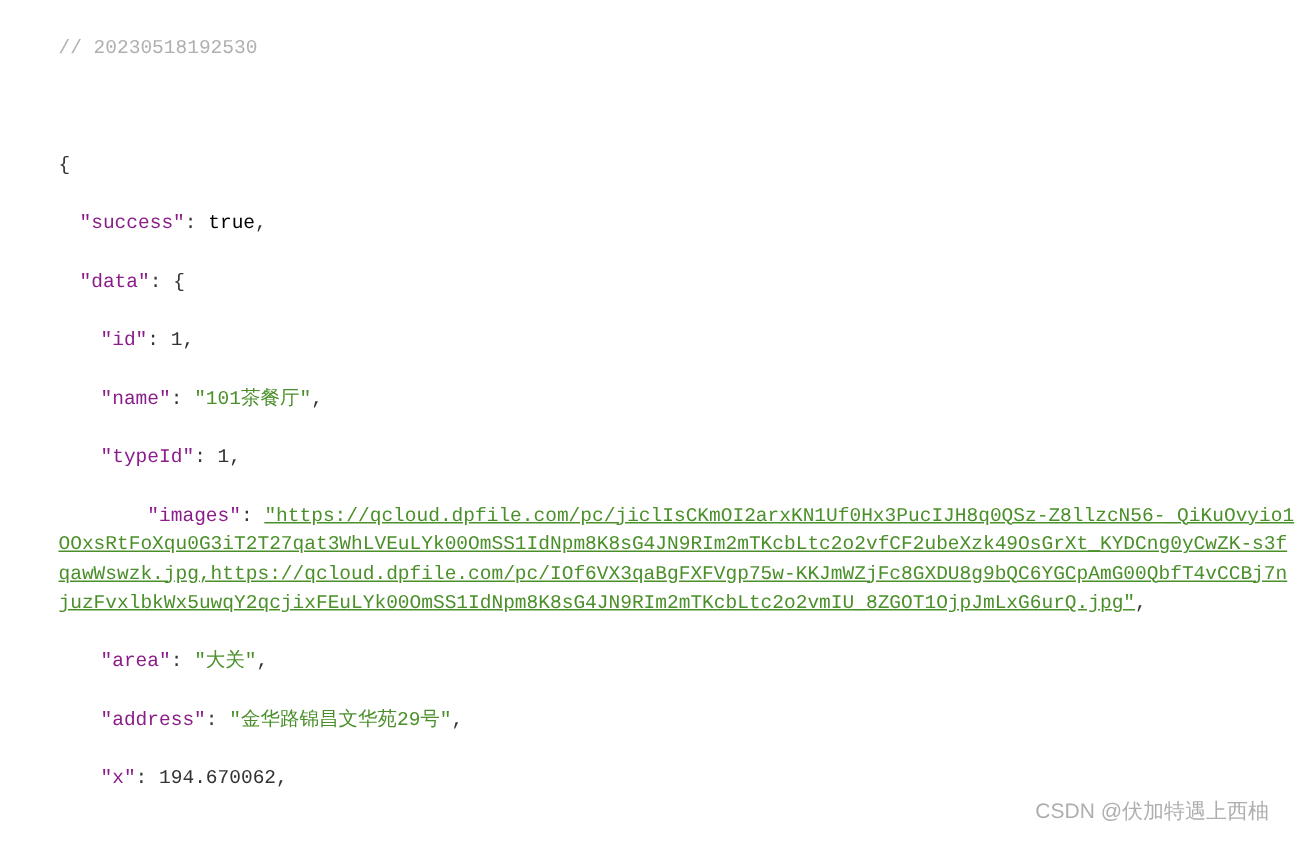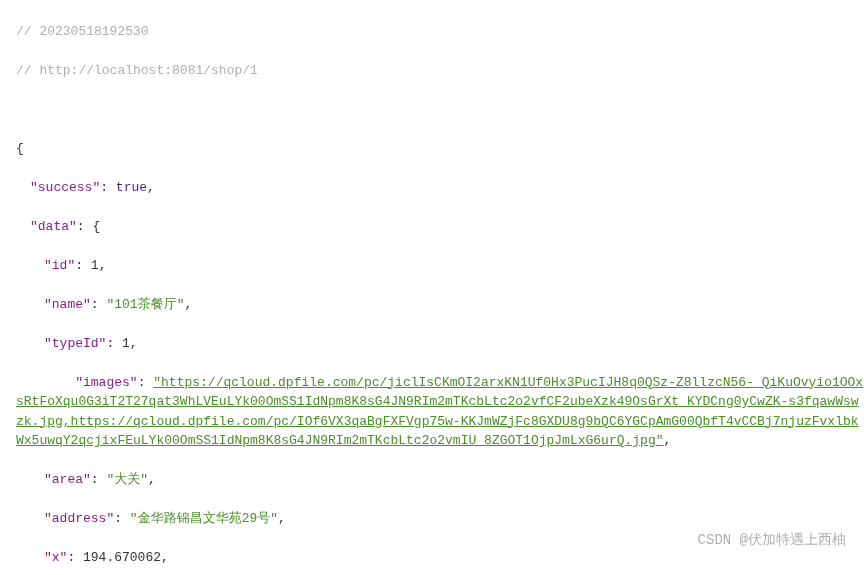--- a/index.html
+++ b/index.html
@@ -20,45 +20,44 @@
     padding: 2px 0 0 16px;
     white-space: pre-wrap;
     word-break: break-all;
   }
   .comment { color: #b0b0b0; }
   .brace { color: #333; }
   .key { color: #8a1d8a; }
   .colon { color: #333; }
   .str { color: #4a8f29; }
   .num { color: #333; }
-  .bool { color: #4c1d95; }
+  .bool { color: #000000; }
   .comma { color: #333; }
   .link {
     color: #4a8f29;
     text-decoration: underline;
   }
-  .line { display: block; }
+  .line { display: block; margin-left: 23px; }
   .indent1 { padding-left: 14px; }
   .indent2 { padding-left: 28px; }
   .watermark {
     position: absolute;
     right: 18px;
     bottom: 24px;
-    font-family: Liberation Mono, monospace;
+    font-family: Liberation Sans, sans-serif;
     font-size: 14px;
     color: rgba(120,120,120,0.6);
     pointer-events: none;
   }
 </style>
 </head>
 <body>
 
 <div class="code-block">
 <span class="line comment">// 20230518192530</span>
-<span class="line comment">// http://localhost:8081/shop/1</span>
 <span class="line"> </span>
 <span class="line brace">{</span>
 <span class="line indent1"><span class="key">"success"</span><span class="colon">: </span><span class="bool">true</span><span class="comma">,</span></span>
 <span class="line indent1"><span class="key">"data"</span><span class="colon">: </span><span class="brace">{</span></span>
 <span class="line indent2"><span class="key">"id"</span><span class="colon">: </span><span class="num">1</span><span class="comma">,</span></span>
 <span class="line indent2"><span class="key">"name"</span><span class="colon">: </span><span class="str">"101茶餐厅"</span><span class="comma">,</span></span>
 <span class="line indent2"><span class="key">"typeId"</span><span class="colon">: </span><span class="num">1</span><span class="comma">,</span></span>
 <span class="line"><span class="indent2"></span>    <span class="key">"images"</span><span class="colon">: </span><a class="link" href="#">"https://qcloud.dpfile.com/pc/jiclIsCKmOI2arxKN1Uf0Hx3PucIJH8q0QSz-Z8llzcN56-_QiKuOvyio1OOxsRtFoXqu0G3iT2T27qat3WhLVEuLYk00OmSS1IdNpm8K8sG4JN9RIm2mTKcbLtc2o2vfCF2ubeXzk49OsGrXt_KYDCng0yCwZK-s3fqawWswzk.jpg,https://qcloud.dpfile.com/pc/IOf6VX3qaBgFXFVgp75w-KKJmWZjFc8GXDU8g9bQC6YGCpAmG00QbfT4vCCBj7njuzFvxlbkWx5uwqY2qcjixFEuLYk00OmSS1IdNpm8K8sG4JN9RIm2mTKcbLtc2o2vmIU_8ZGOT1OjpJmLxG6urQ.jpg"</a><span class="comma">,</span></span>
 <span class="line indent2"><span class="key">"area"</span><span class="colon">: </span><span class="str">"大关"</span><span class="comma">,</span></span>
 <span class="line indent2"><span class="key">"address"</span><span class="colon">: </span><span class="str">"金华路锦昌文华苑29号"</span><span class="comma">,</span></span>

